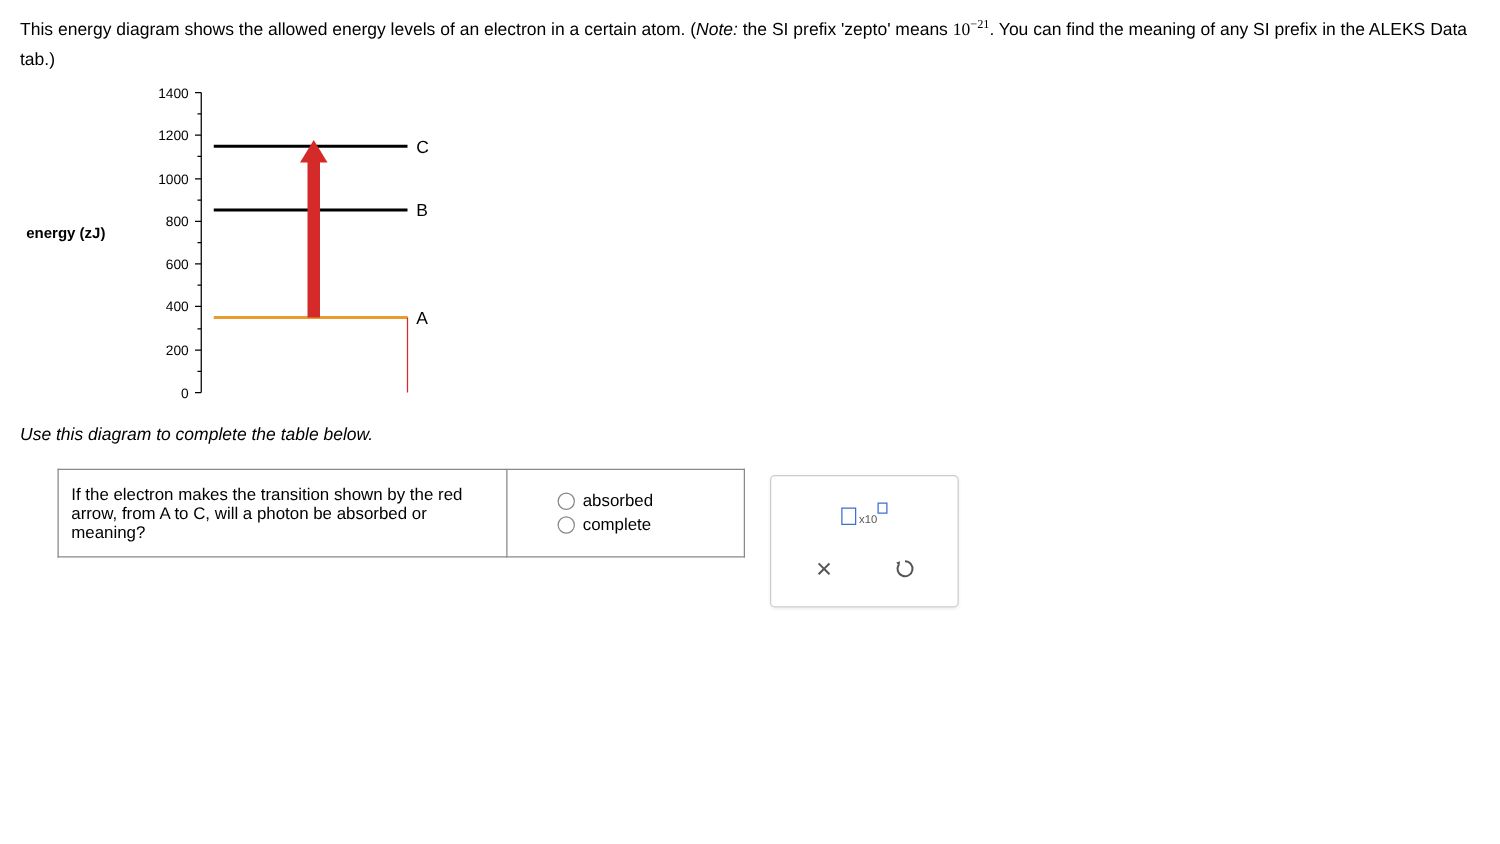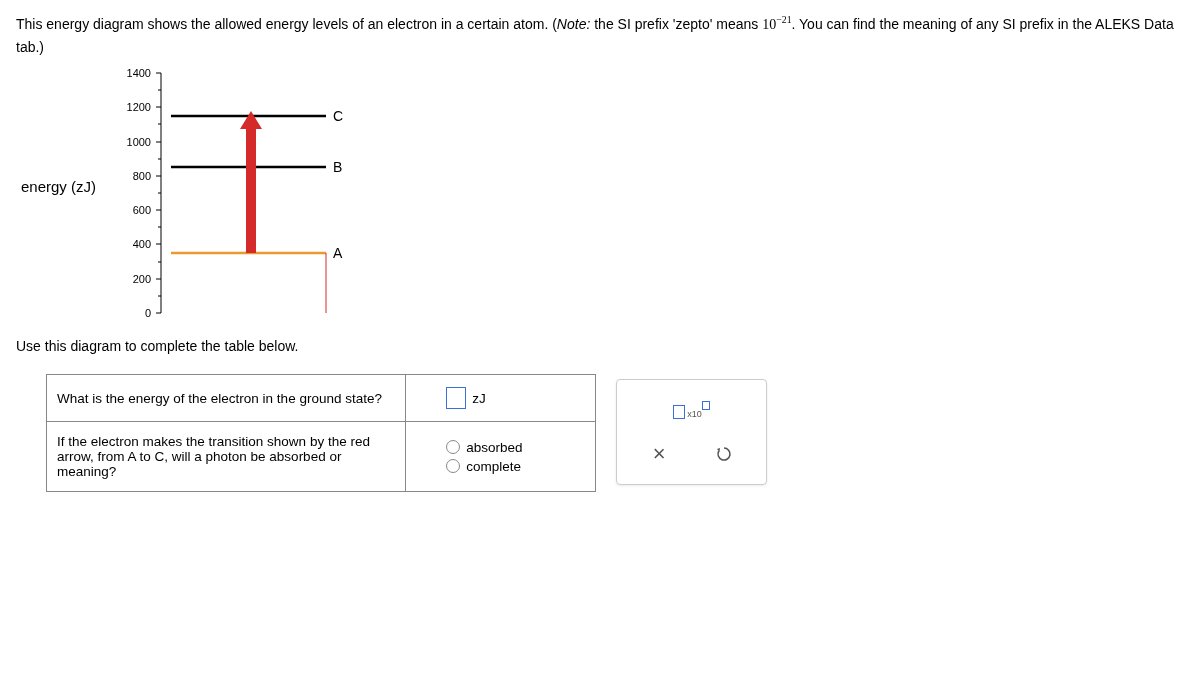--- a/index.html
+++ b/index.html
@@ -3,24 +3,24 @@
   <meta charset="utf-8">
   <style>
     * { box-sizing: border-box; margin: 0; padding: 0; }
     body { font-family: Arial, sans-serif; font-size: 14px; color: #000; padding: 12px 16px; width: 1200px; }
     .instruction { line-height: 1.6; margin-bottom: 3px; }
     .note-italic { font-style: italic; }
     sup { font-size: 0.7em; vertical-align: super; }
     .math { font-family: 'Times New Roman', serif; }
     
     .chart-wrap { position: relative; margin-left: 50px; margin-top: 5px; margin-bottom: 15px; }
-    .ylabel { position: absolute; left: -45px; top: 115px; font-size: 15px; }
+    .ylabel { position: absolute; left: -45px; top: 115px; font-size: 12px; font-weight: bold; }
     .chart-svg { display: block; }
     
-    .instruction2 { margin: 10px 0 20px 0; }
+    .instruction2 { margin: 10px 0 20px 0; font-style: italic; }
     
     .lower { display: flex; gap: 20px; align-items: flex-start; }
     table { border-collapse: collapse; width: 550px; margin-left: 30px; }
     td { border: 1px solid #888; padding: 12px 10px; font-size: 13.5px; vertical-align: middle; }
     td.qcell { width: 360px; }
     td.acell { width: 190px; text-align: left; padding-left: 40px; }
     
     .ans-box { display: inline-block; width: 20px; height: 22px; border: 1.5px solid #3a6fd8; background: #fff; vertical-align: middle; margin-right: 6px; }
     .ans-box-sm { display: inline-block; width: 14px; height: 16px; border: 1px solid #3a6fd8; background: #fff; vertical-align: middle; margin-right: 4px; }
     .unit { vertical-align: middle; }
@@ -108,26 +108,20 @@
 
     <line x1="260" y1="190" x2="260" y2="250" stroke="#d42a2a" stroke-width="1"></line>
   </svg>
 </div>
 
 <div class="instruction2">Use this diagram to complete the table below.</div>
 
 <div class="lower">
   <table>
     <tbody>
-        <tr>
-      <td class="qcell">What is the energy of the electron in the ground state?</td>
-      <td class="acell">
-        <span class="ans-box"></span><span class="unit">zJ</span>
-      </td>
-    </tr>
     <tr>
       <td class="qcell">If the electron makes the transition shown by the red arrow, from A to C, will a photon be absorbed or meaning?</td>
       <td class="acell">
         <div class="radio-line">
               <span class="radio-circle"></span>
               <span>absorbed</span>
             </div>
         <div class="radio-line">
               <span class="radio-circle"></span>
               <span>complete</span>

